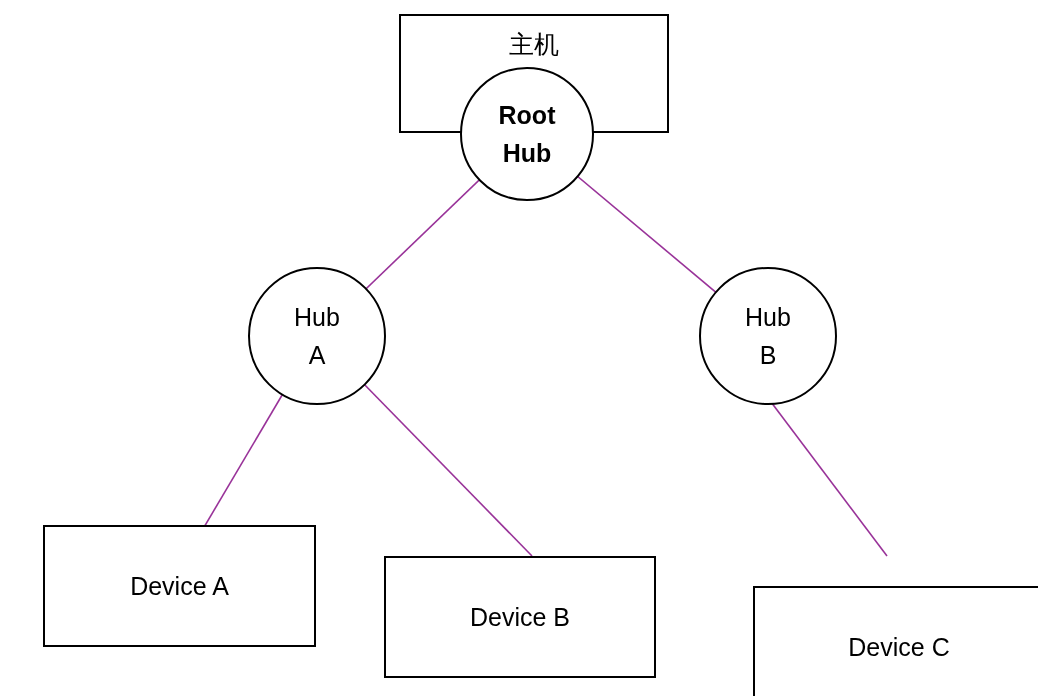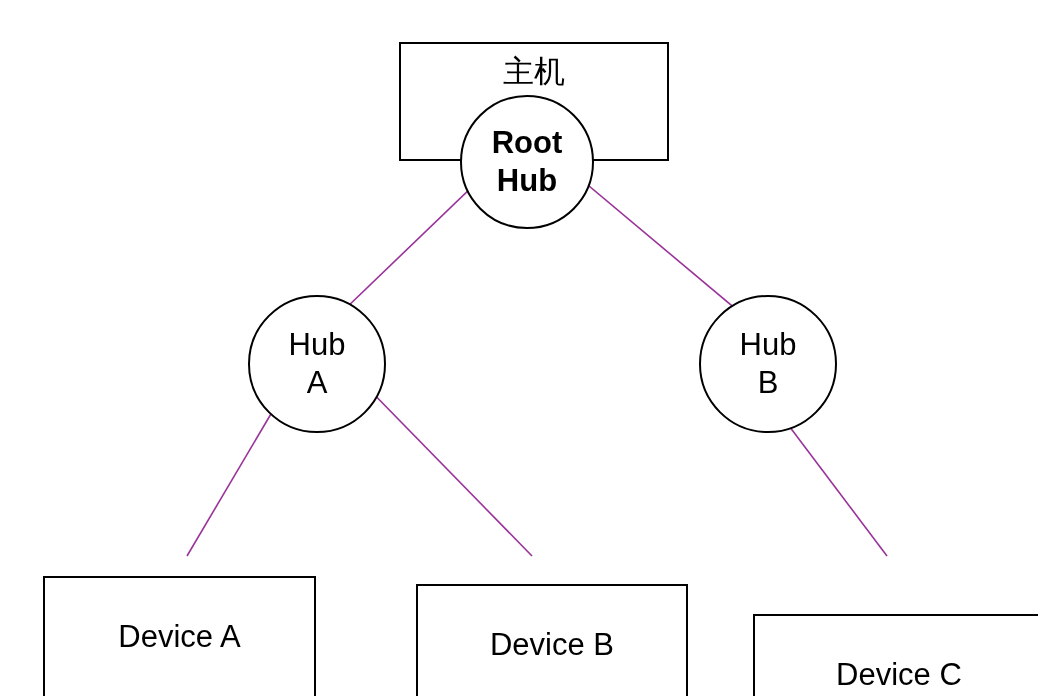--- a/index.html
+++ b/index.html
@@ -26,24 +26,23 @@
   }
   .node {
     position: absolute;
     background: #ffffff;
     border: 2px solid #000000;
     box-sizing: border-box;
     display: flex;
     align-items: center;
     justify-content: center;
     text-align: center;
-    font-size: 31px;
+    font-size: 25px;
     line-height: 38px;
     white-space: pre-line;
-    margin-top: 28px;
   }
   .rect { z-index: 2; }
   .circle {
     border-radius: 50%;
     z-index: 3;
   }
   .host {
     left: 399px; top: 14px;
     width: 270px; height: 119px;
     align-items: flex-start;
@@ -54,22 +53,22 @@
     width: 134px; height: 134px; font-weight: bold;
   }
   .hub-a {
     left: 248px; top: 267px;
     width: 138px; height: 138px;
   }
   .hub-b {
     left: 699px; top: 267px;
     width: 138px; height: 138px;
   }
-  .device-a { left: 43px;  top: 548px; width: 273px; height: 122px; }
-  .device-b { left: 416px; top: 556px; width: 272px; height: 122px; }
+  .device-a { left: 43px;  top: 525px; width: 273px; height: 122px; }
+  .device-b { left: 384px; top: 556px; width: 272px; height: 122px; }
   .device-c { left: 753px; top: 586px; width: 292px; height: 122px; }
 </style>
 </head>
 <body>
 
 <div class="canvas">
 
   <svg class="edges" viewBox="0 0 1038 696" xmlns="http://www.w3.org/2000/svg">
     <line class="edge" x1="527" y1="134" x2="317" y2="336" stroke-width="1.6" stroke="#993399"></line>
     <line class="edge" x1="527" y1="134" x2="768" y2="336" stroke-width="1.6" stroke="#993399"></line>

